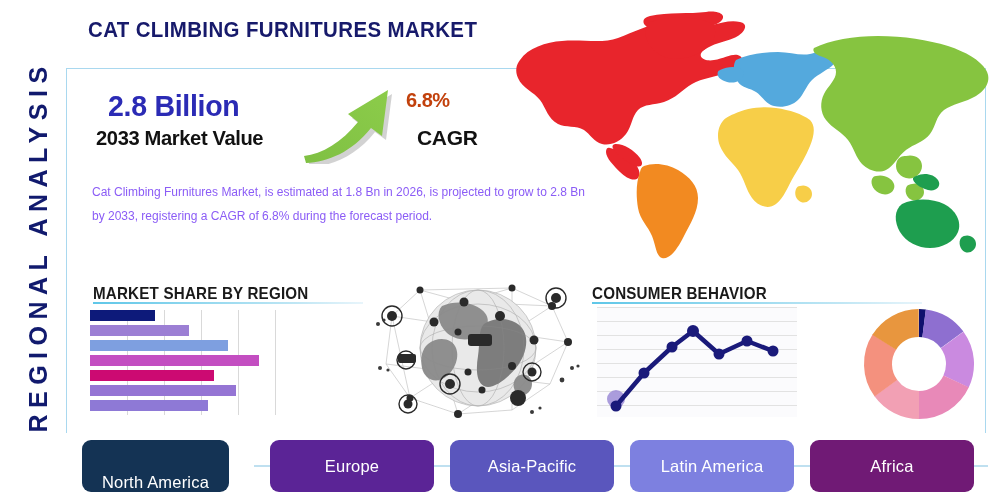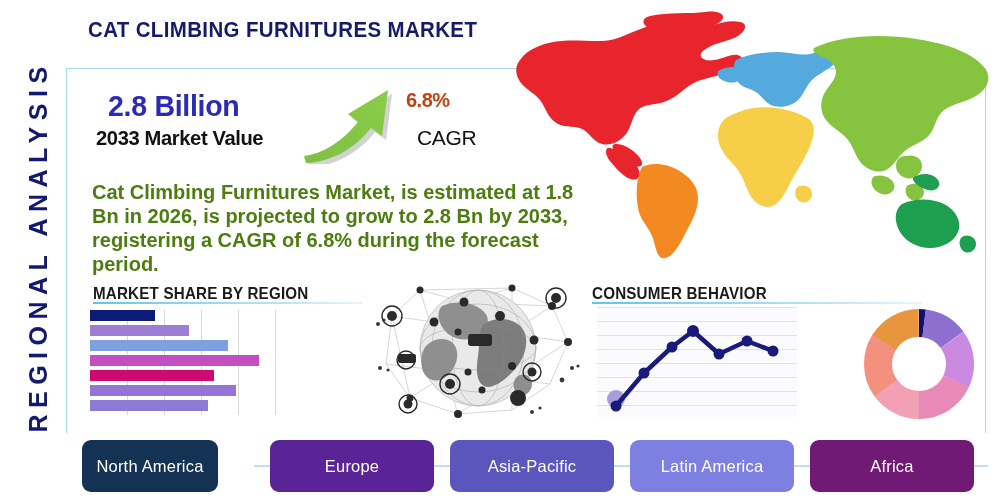--- a/index.html
+++ b/index.html
@@ -26,27 +26,27 @@
       border:1.5px solid #a9d8ef;border-bottom:none;background:transparent;box-sizing:border-box;}
 
   
   .kpi{position:absolute;left:86px;top:90px;width:420px;height:78px;text-align:right;}
   .kpi-big{position:absolute;left:22px;top:-1px;font-size:30px;font-weight:700;
       color:#2b2bb5;letter-spacing:-.3px;transform:scaleX(.95);transform-origin:left center;}
   .kpi-sub{position:absolute;left:10px;top:36px;font-size:21px;font-weight:700;color:#111;
       letter-spacing:-.4px;transform:scaleX(.96);transform-origin:left center;}
   .kpi-pct{position:absolute;left:320px;top:-1px;font-size:20px;font-weight:700;
       color:#c2410c;letter-spacing:-.5px;}
-  .kpi-cagr{position:absolute;left:331px;top:36px;font-size:21px;font-weight:400;color:#111;
+  .kpi-cagr{position:absolute;left:331px;top:36px;font-size:21px;font-weight:700;color:#111;
       letter-spacing:-.3px;}
   .arrow-wrap{position:absolute;left:214px;top:-6px;width:110px;height:80px;}
 
   
   .desc{position:absolute;left:92px;top:180px;width:500px;
-      font-size:20px;line-height:24px;color:#4d7c0f;font-weight:bold;}
+      font-size:12px;line-height:24px;color:#8b5cf6;}
 
   
   .worldmap{position:absolute;left:498px;top:8px;width:500px;height:262px;}
 
   
   .sec-head{position:absolute;font-size:16.5px;font-weight:700;color:#1a1a1a;
       letter-spacing:.2px;white-space:nowrap;transform:scaleX(.92);transform-origin:left center;}
   .sec-rule{position:absolute;height:2px;
       background:linear-gradient(to right,#5fc7e8,#bfe6f4 75%,#e8f5fb);}
 
@@ -305,21 +305,21 @@
     </svg>
   </div>
 
   <div class="tabs">
     <div class="tab-conn" style="left:172px;width:16px;"></div>
     <div class="tab-conn" style="left:352px;width:16px;"></div>
     <div class="tab-conn" style="left:532px;width:16px;"></div>
     <div class="tab-conn" style="left:712px;width:16px;"></div>
     <div class="tab-conn" style="left:892px;width:14px;"></div>
 
-    <div class="tab" style="left:0px;width:136px;background:#143354;">
+    <div class="tab" style="left:0px;width:147px;background:#143354;align-items:flex-end;">
       <span>North America</span>
     </div>
     <div class="tab" style="left:188px;width:164px;background:#5b2496;">
       <span>Europe</span>
     </div>
     <div class="tab" style="left:368px;width:164px;background:#5a56bd;">
       <span>Asia-Pacific</span>
     </div>
     <div class="tab" style="left:548px;width:164px;background:#7d80e0;">
       <span>Latin America</span>

